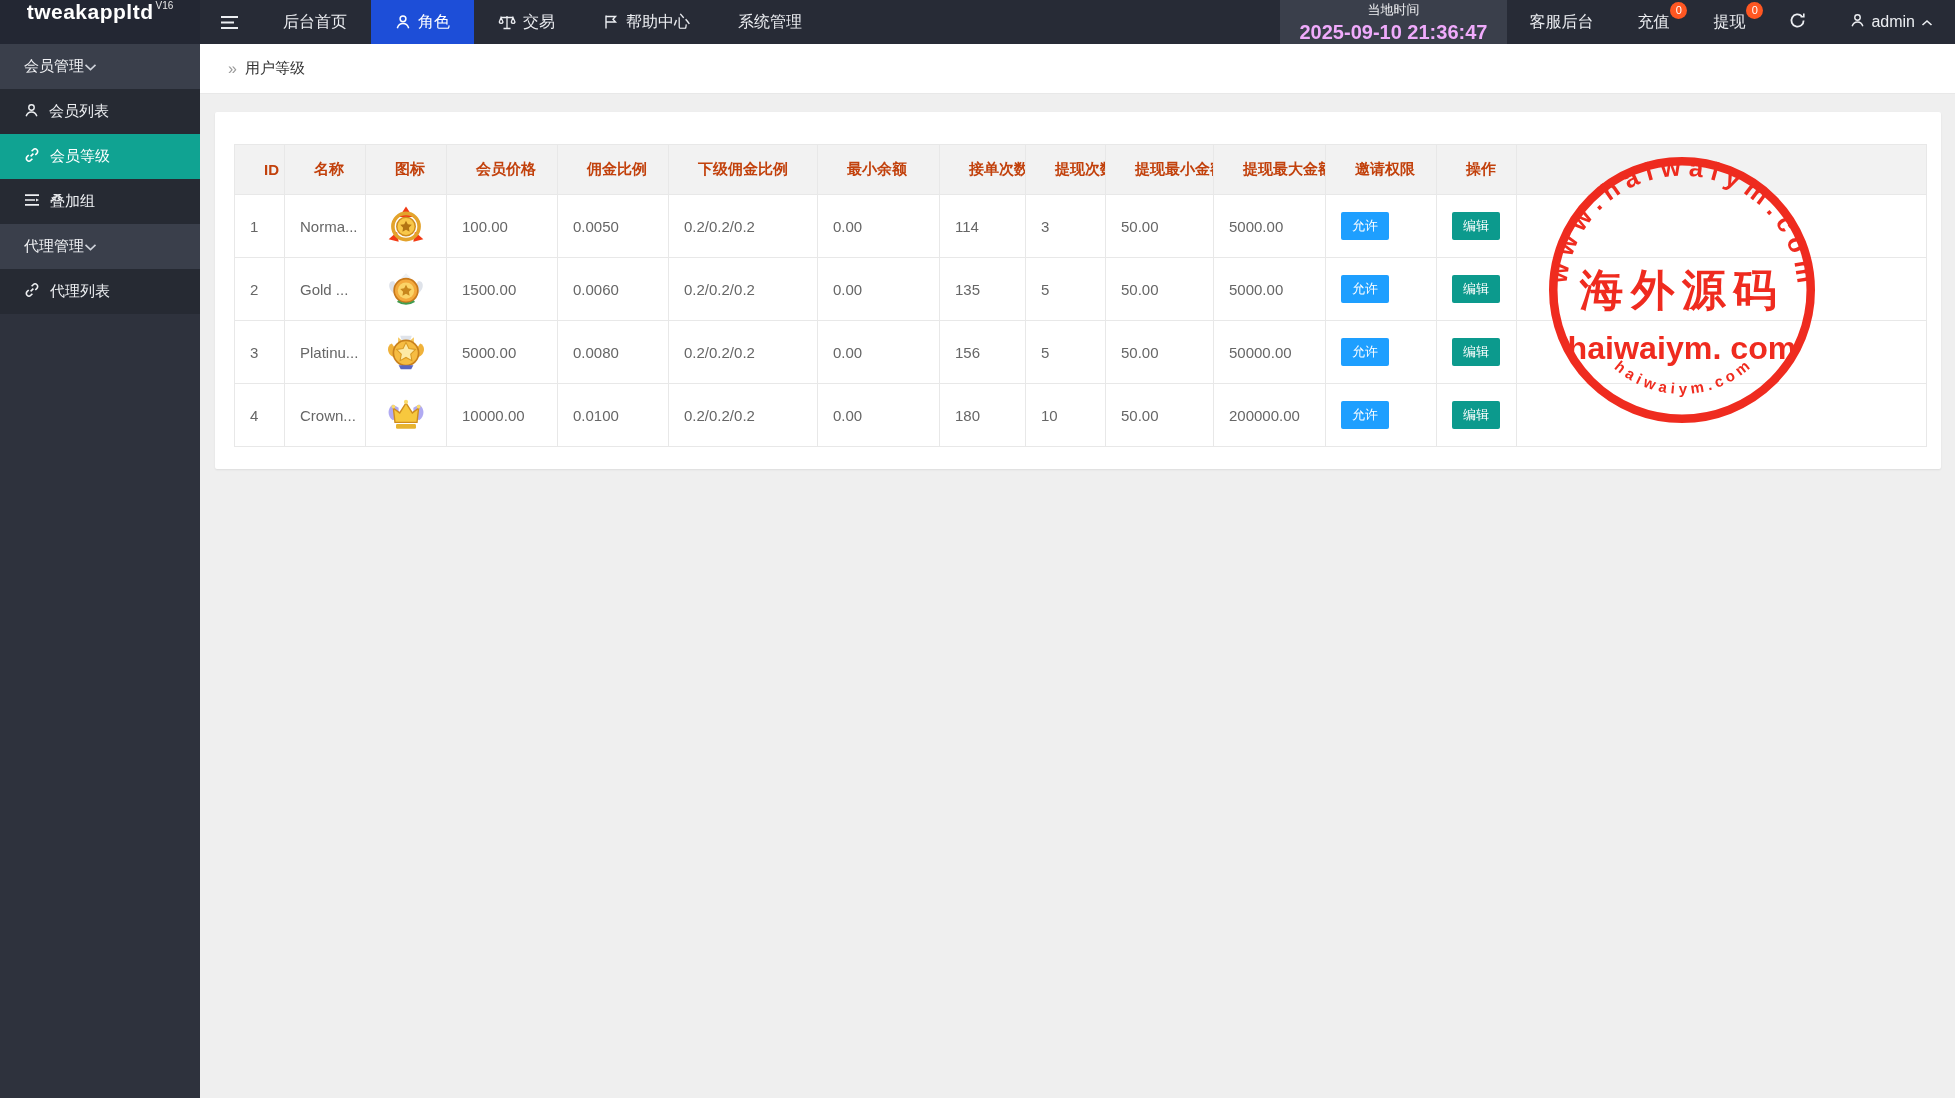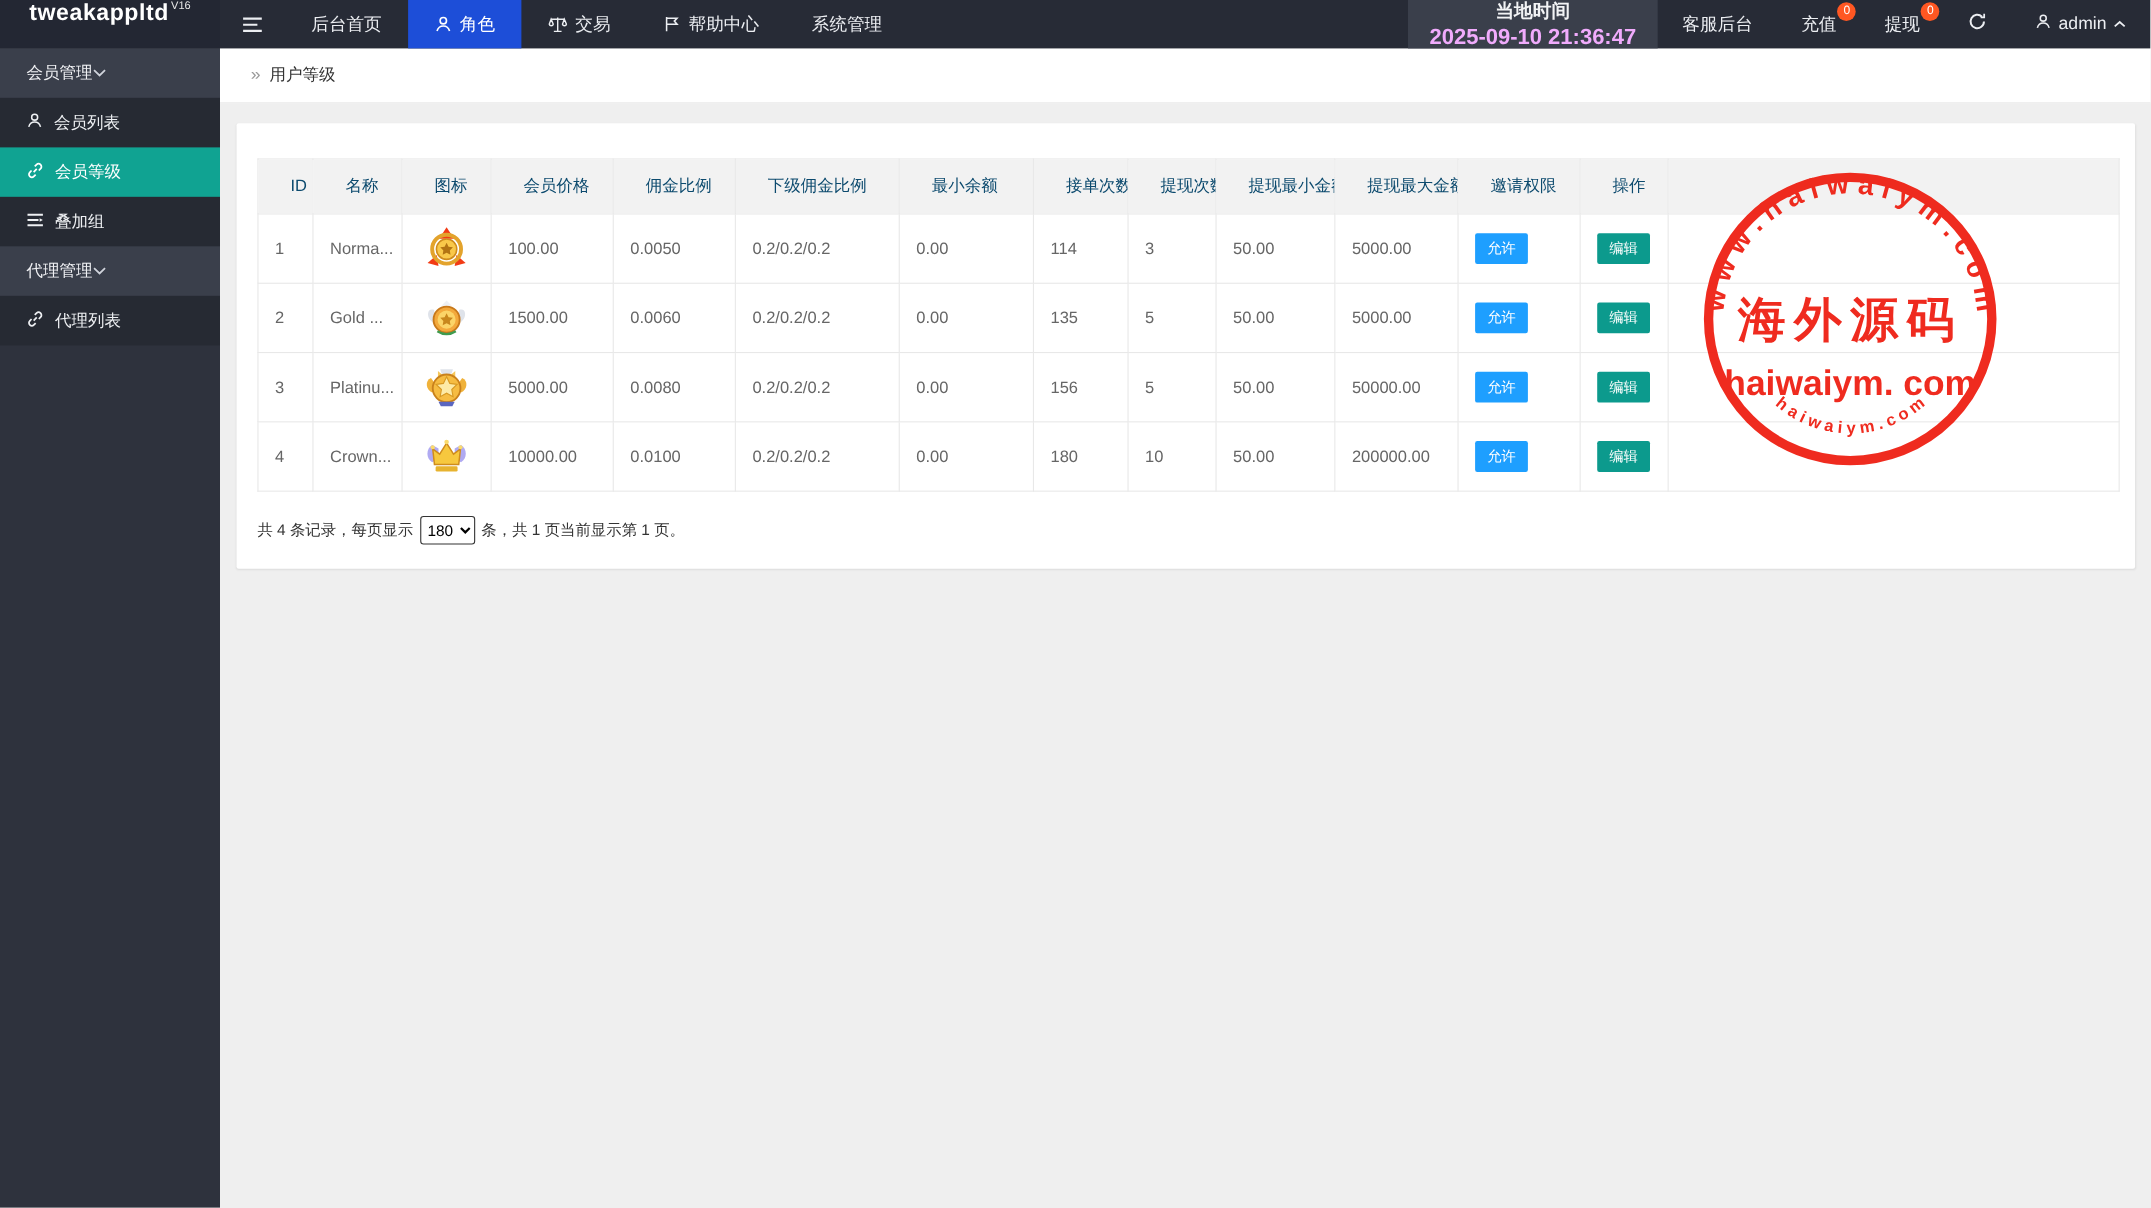--- a/index.html
+++ b/index.html
@@ -12,21 +12,21 @@
   .logo-text { font-size:21px; font-weight:bold; color:#fff; letter-spacing:.5px; }
   .logo-sup { font-size:10px; margin-left:2px; vertical-align:super; color:#e8e8e8; }
   .nav-left { display:flex; align-items:stretch; }
   .nav-item { display:flex; align-items:center; gap:7px; padding:0 24px; font-size:16px; color:#eceef2; cursor:pointer; }
   .nav-item.icon-only { padding:0 20px; }
   .nav-item.active { background:#1d4ed8; color:#fff; }
   .nav-item svg { display:block; }
   .topbar-spacer { flex:1; }
   .nav-right { display:flex; align-items:stretch; }
   .time-block { background:#3a3f4b; padding:3px 20px 0 20px; text-align:center; display:flex; flex-direction:column; justify-content:center; line-height:1.35; }
-  .time-label { font-size:17px; color:#f2f3f5;font-weight:bold; }
+  .time-label { font-size:13px; color:#f2f3f5; }
   .time-value { font-size:20px; color:#f0abfc;font-weight:bold; }
   .nav-action { position:relative; display:flex; align-items:center; padding:0 22px; font-size:16px; color:#eceef2; cursor:pointer; }
   .badge { position:absolute; top:2px; right:4px; min-width:17px; height:17px; border-radius:9px; background:#ff5722; color:#fff; font-size:11px; line-height:17px; text-align:center; padding:0 4px; }
   .admin-item { gap:6px; }
 
   
   .layout { display:flex; height:1054px; }
   .sidebar { width:200px; background:#2e323d; flex:none; }
   .side-group-header { height:45px; display:flex; align-items:center; padding:0 18px 0 24px; background:#3a3f4b; color:#f0f1f4; font-size:15px; cursor:pointer; }
   .side-item { height:45px; display:flex; align-items:center; gap:10px; padding:0 24px; background:#262a33; color:#eef0f3; font-size:15px; cursor:pointer; }
@@ -36,21 +36,21 @@
   .content { flex:1; display:flex; flex-direction:column; position:relative; }
   .breadcrumb-bar { height:50px; background:#fff; border-bottom:1px solid #e8e8e8; display:flex; align-items:center; padding-left:28px; gap:8px; }
   .crumb-arrows { color:#9a9a9a; font-size:16px; }
   .crumb-title { color:#333; font-size:15px; }
   .content-body { flex:1; padding:18px 15px 0 15px; }
   .card { background:#fff; box-shadow:0 1px 2px rgba(0,0,0,.08); border-radius:2px; padding:32px 14px 22px 19px; position:relative; min-height:352px; }
 
   
   table.grid { border-collapse:collapse; table-layout:fixed; width:1692px; }
   .grid th, .grid td { border:1px solid #e8e8e8; font-size:15px; color:#666; text-align:left; padding:0 0 0 15px; overflow:hidden; white-space:nowrap; }
-  .grid th { background:#f2f2f2; height:50px; font-weight:normal; color:#0c4a6e;padding-left:29px; }
+  .grid th { background:#f2f2f2; height:50px; font-weight:bold; color:#c2410c;padding-left:29px; }
   .grid td { height:63px; background:#fff; }
   .grid td.icon-cell { text-align:center; padding:0; }
   .grid td.icon-cell svg { vertical-align:middle; }
   .btn { display:inline-block; border:none; border-radius:2px; color:#fff; font-size:13px; padding:5px 11px; cursor:pointer; font-family:inherit; }
   .btn-allow { background:#1e9fff; }
   .btn-edit  { background:#0c9a8d; }
 
   
   .pager { margin-top:22px; font-size:14px; color:#333; display:flex; align-items:center; gap:6px; }
   .pager select { font-size:14px; height:26px; border:1px solid #333; border-radius:3px; background:#fff; padding:0 2px; font-family:inherit; }
@@ -361,27 +361,20 @@
               <td>10</td>
               <td>50.00</td>
               <td>200000.00</td>
               <td><button class="btn btn-allow">允许</button></td>
               <td><button class="btn btn-edit">编辑</button></td>
               <td></td>
             </tr>
           </tbody>
         </table>
 
-        <div class="pager">
-          <span>共 4 条记录，每页显示</span>
-          <select>
-            <option>180</option>
-          </select>
-          <span>条，共 1 页当前显示第 1 页。</span>
-        </div>
 
         <div class="stamp">
           <svg width="284" height="284" viewBox="0 0 300 300">
             <defs>
               <path id="arcTop" d="M 33 186 A 122 122 0 1 1 267 186"></path>
               <path id="arcBot" d="M 56 206 A 109 109 0 0 0 244 206"></path>
             </defs>
             <circle cx="150" cy="150" r="136" fill="none" stroke="#ee1c0f" stroke-width="9"></circle>
             <text fill="#ee1c0f" font-size="27" font-weight="bold" font-family="Liberation Sans, sans-serif">
               <textPath href="#arcTop" startOffset="50%" text-anchor="middle">w w w . h a i w a i y m . c o m</textPath>

